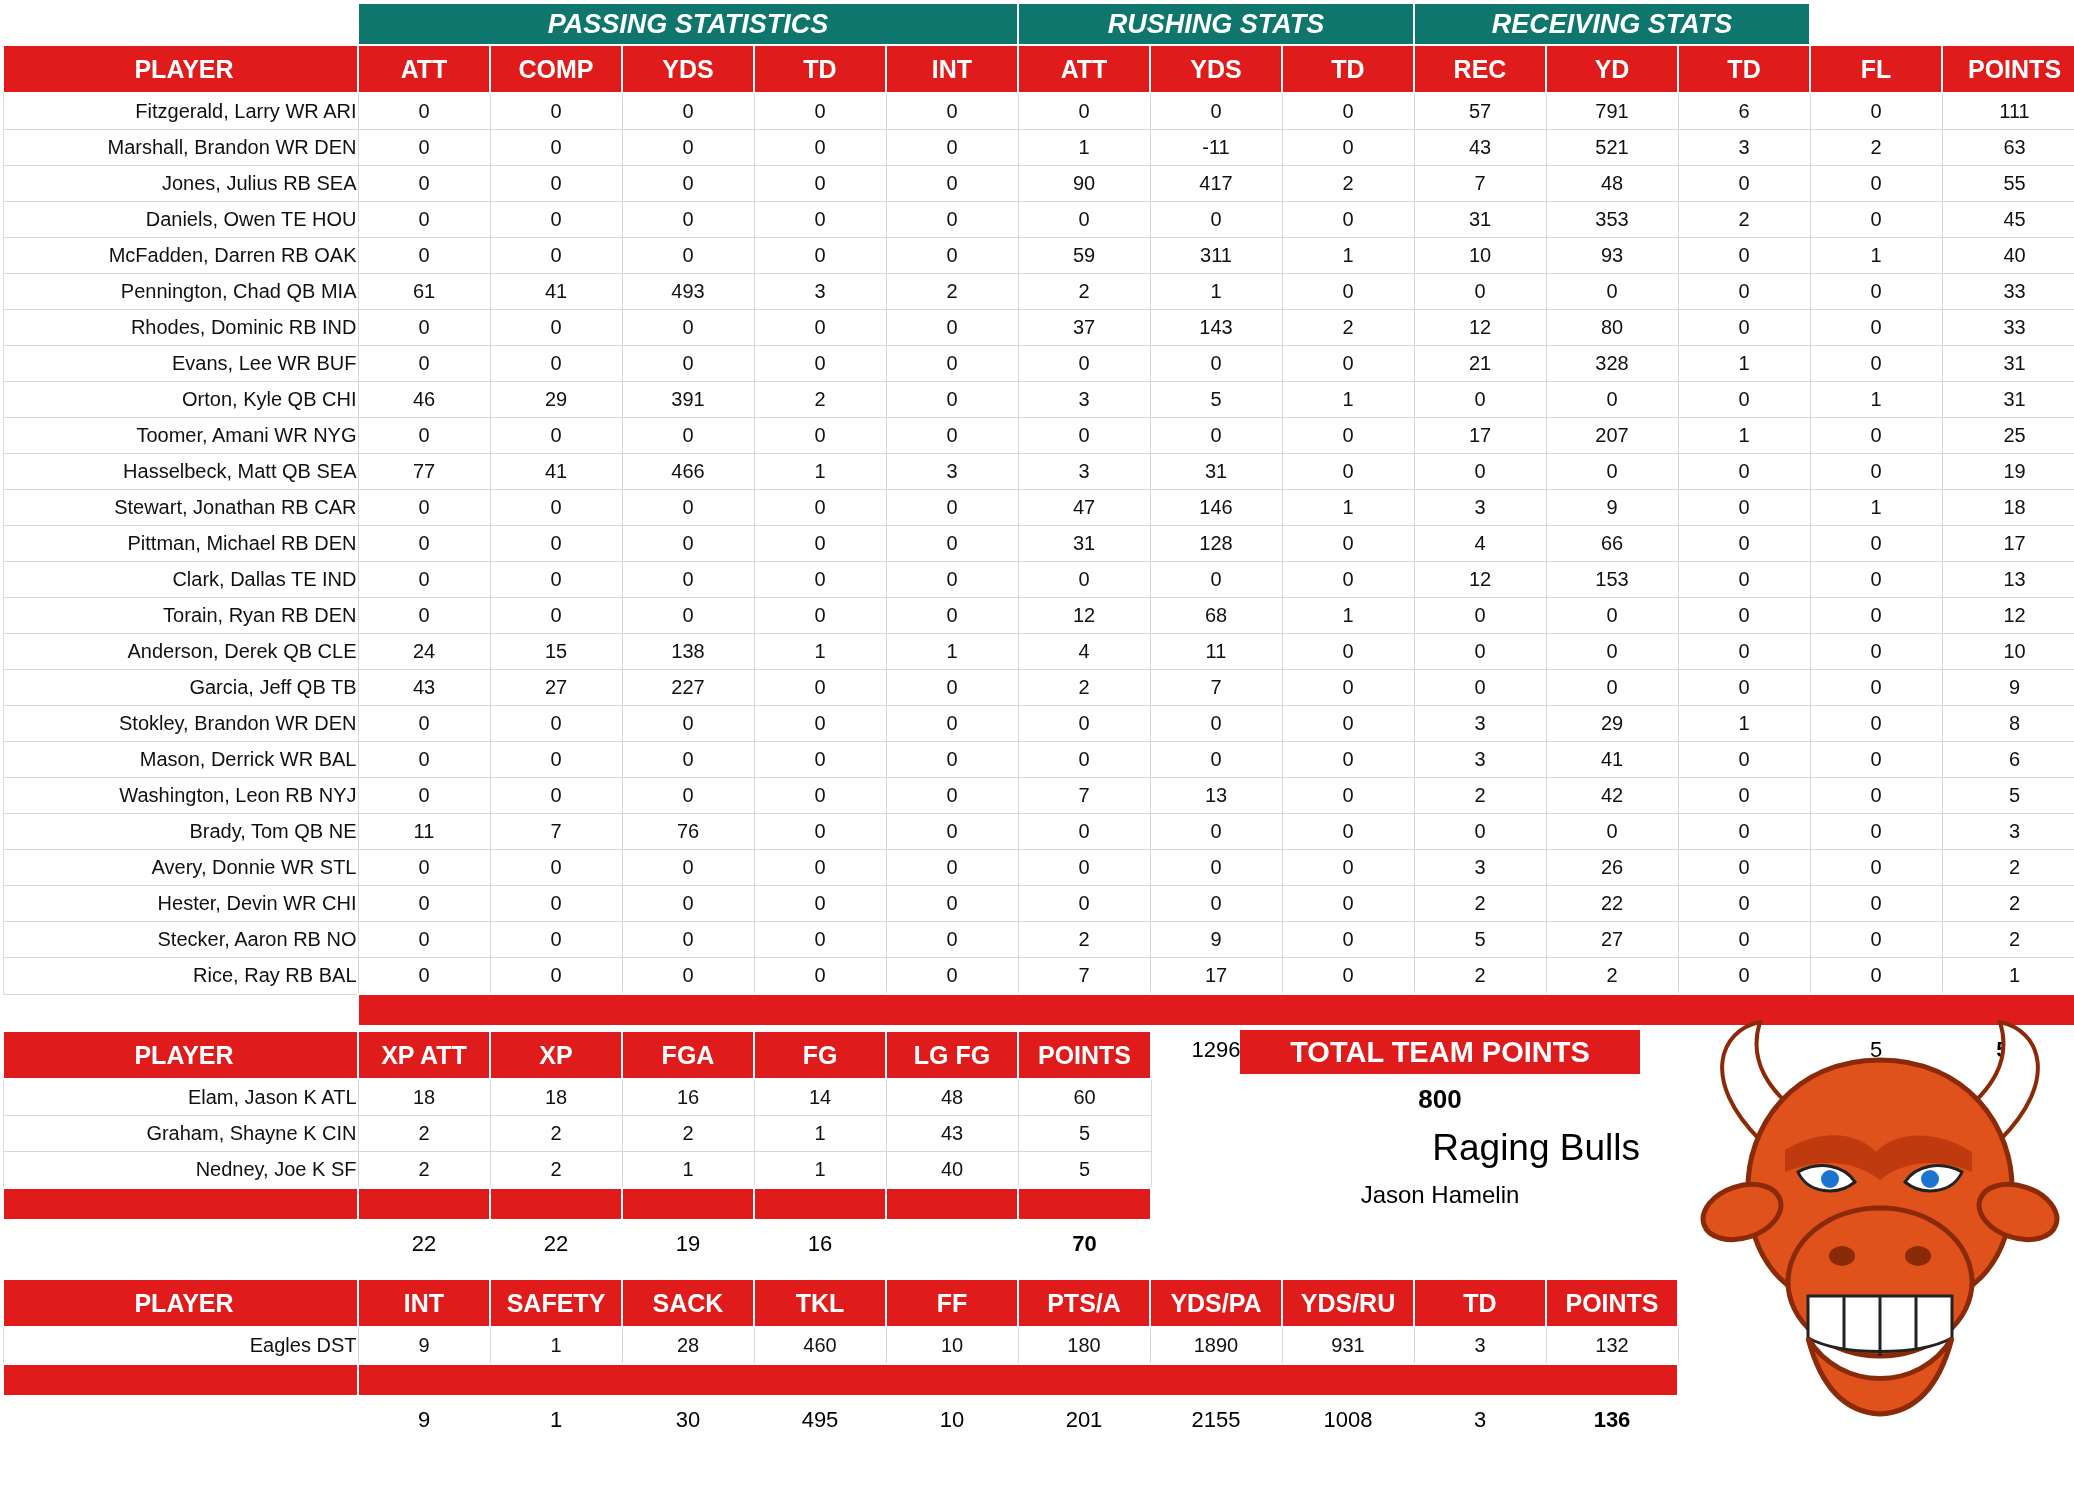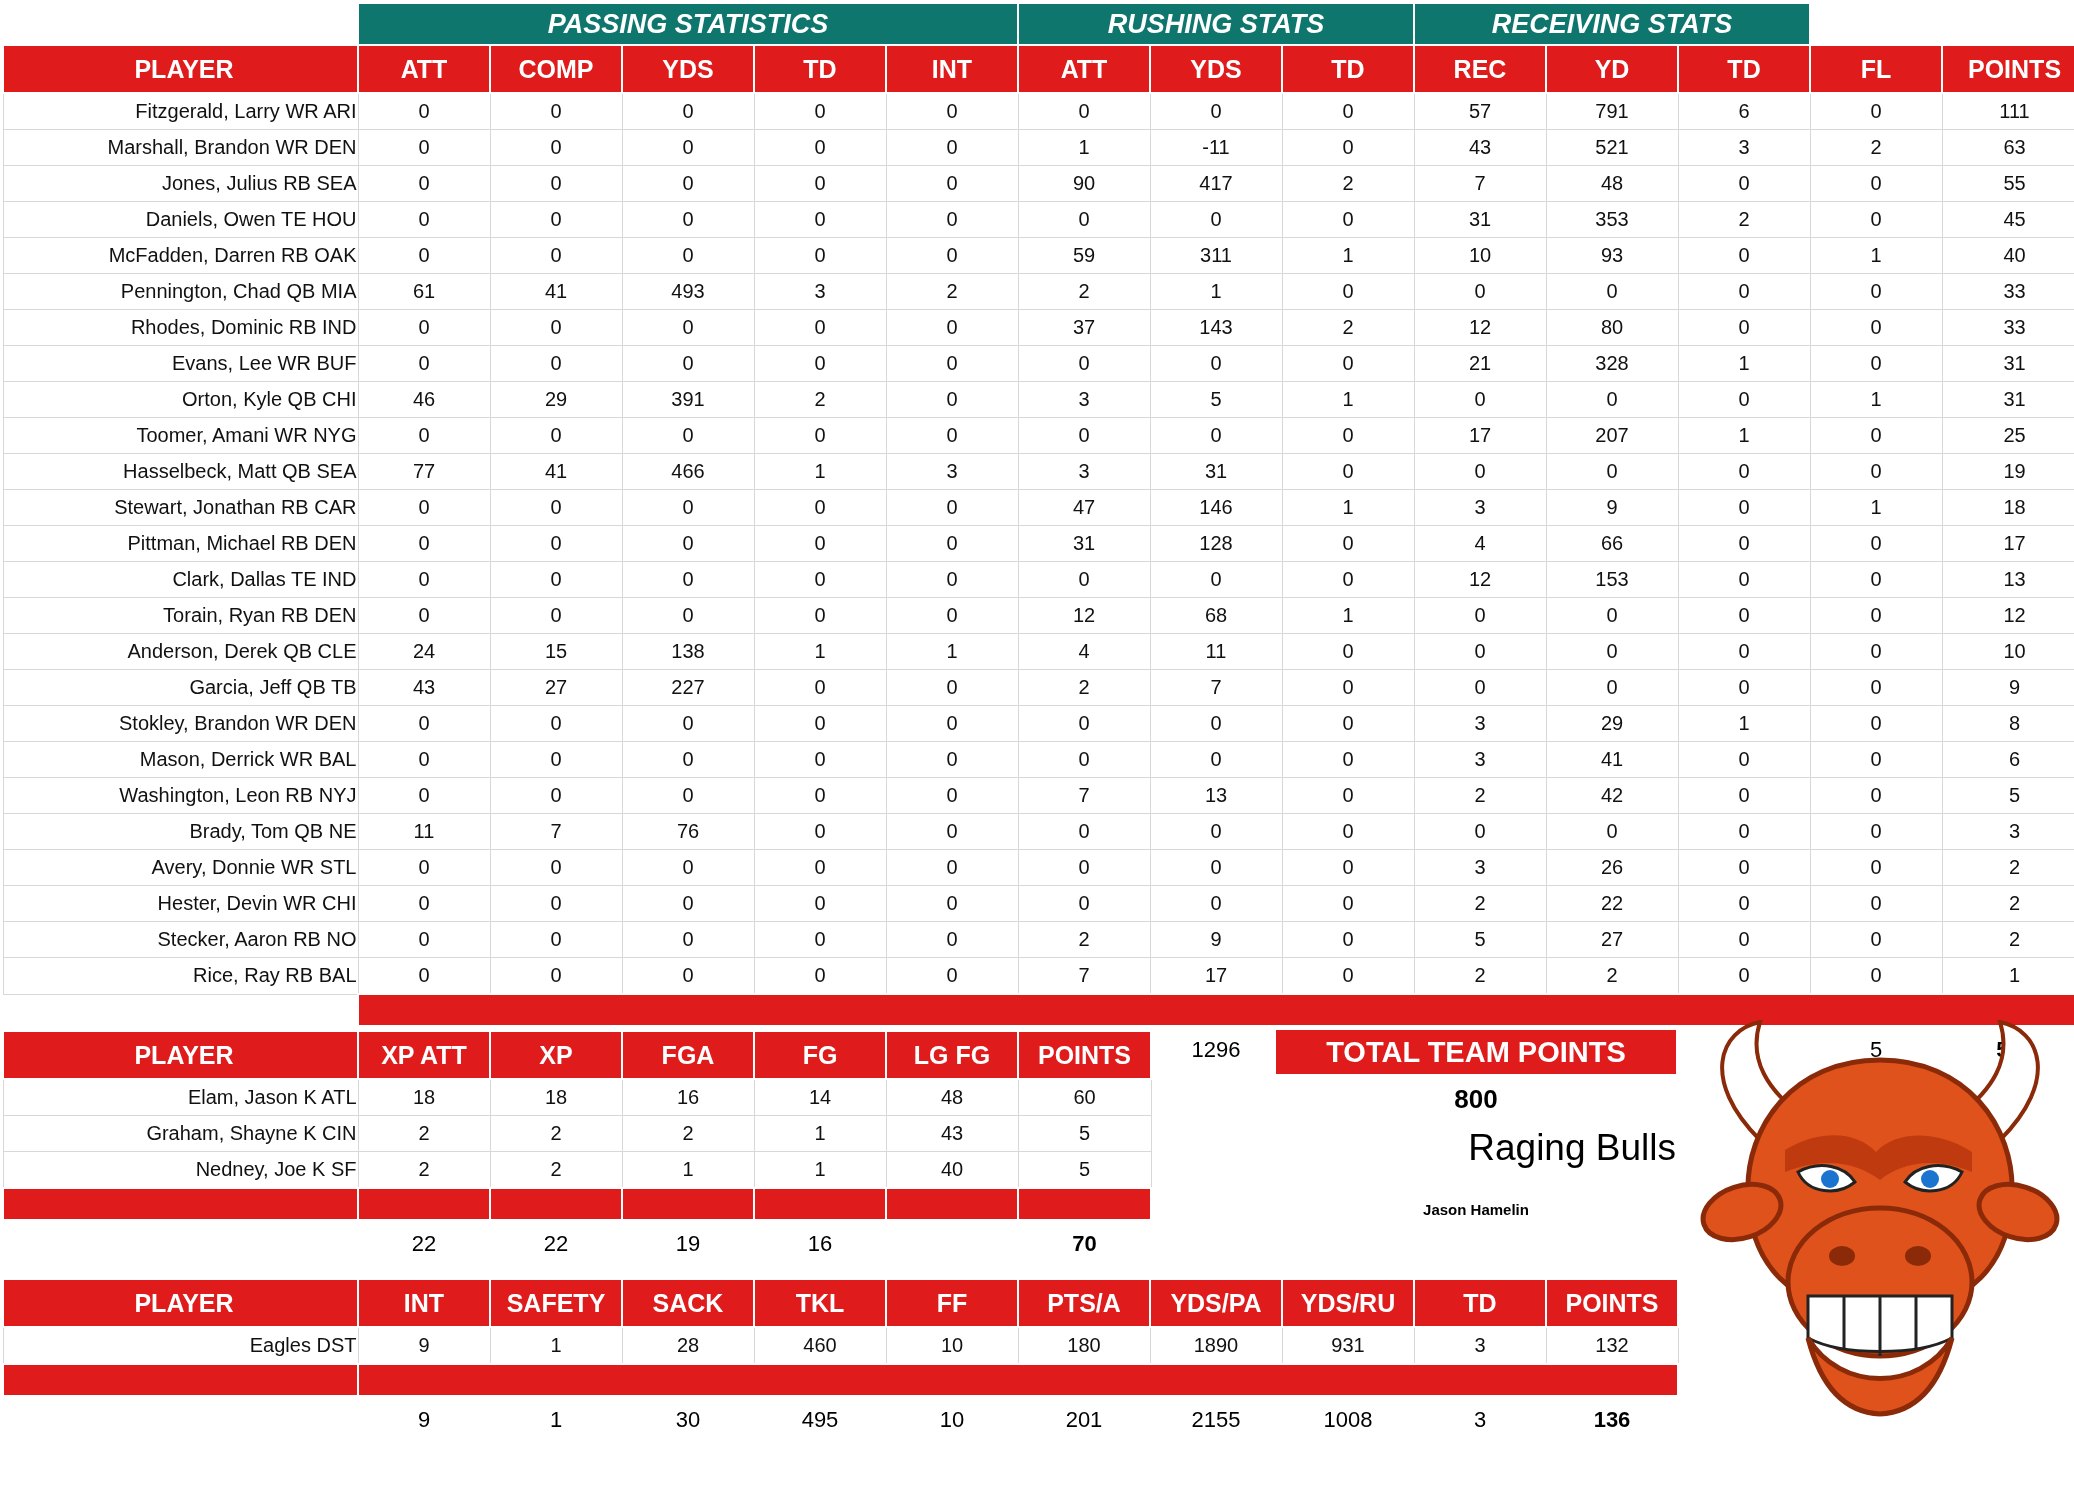--- a/index.html
+++ b/index.html
@@ -18,25 +18,25 @@
   .totals td{font-size:22px;text-align:center;height:44px;border:none;}
   .totals td.bold{font-weight:bold;}
 
   
   #main-table{position:absolute;left:2px;top:2px;width:2070px;}
 
   
   #kicker-table{position:absolute;left:2px;top:1030px;width:1148px;}
 
   
-  #team-panel{position:absolute;left:1276px;top:1030px;width:400px;text-align:center;}
+  #team-panel{position:absolute;left:1240px;top:1030px;width:400px;text-align:center;}
   #team-panel .tp-bar{background:#e01b1b;color:#fff;font-weight:bold;font-size:29px;height:44px;line-height:44px;}
   #team-panel .tp-val{font-weight:bold;font-size:26px;margin-top:10px;}
   #team-panel .tp-team{font-weight:normal;font-size:37px;margin-top:12px;text-align:right;}
-  #team-panel .tp-owner{font-weight:bold;font-size:15px;margin-top:32px;}
+  #team-panel .tp-owner{font-weight:normal;font-size:24px;margin-top:12px;}
 
   
   #dst-table{position:absolute;left:2px;top:1278px;width:1675px;}
 
   
   #bull{position:absolute;left:1690px;top:1020px;width:380px;height:460px;}
 </style>
 </head>
 <body>
 

